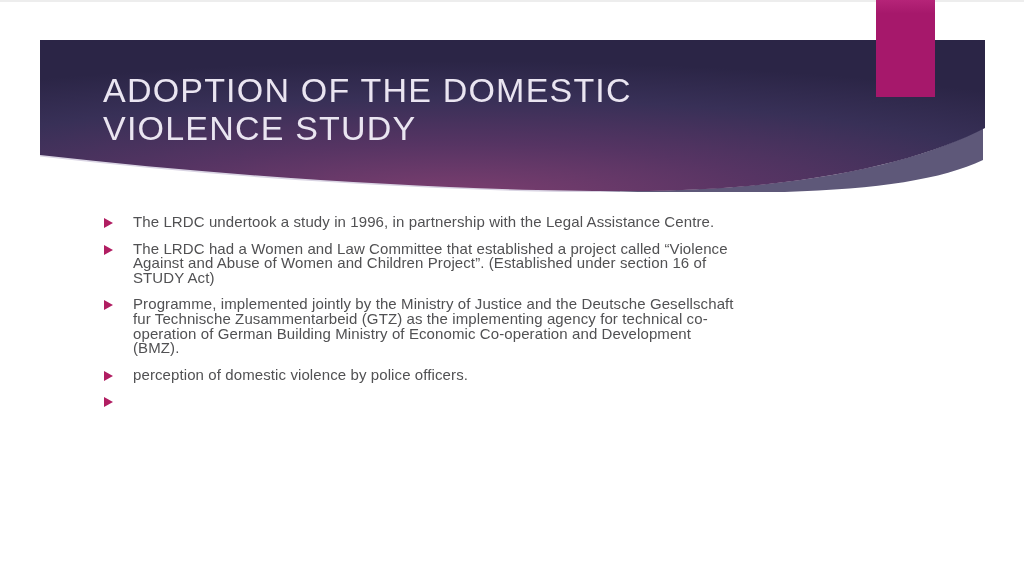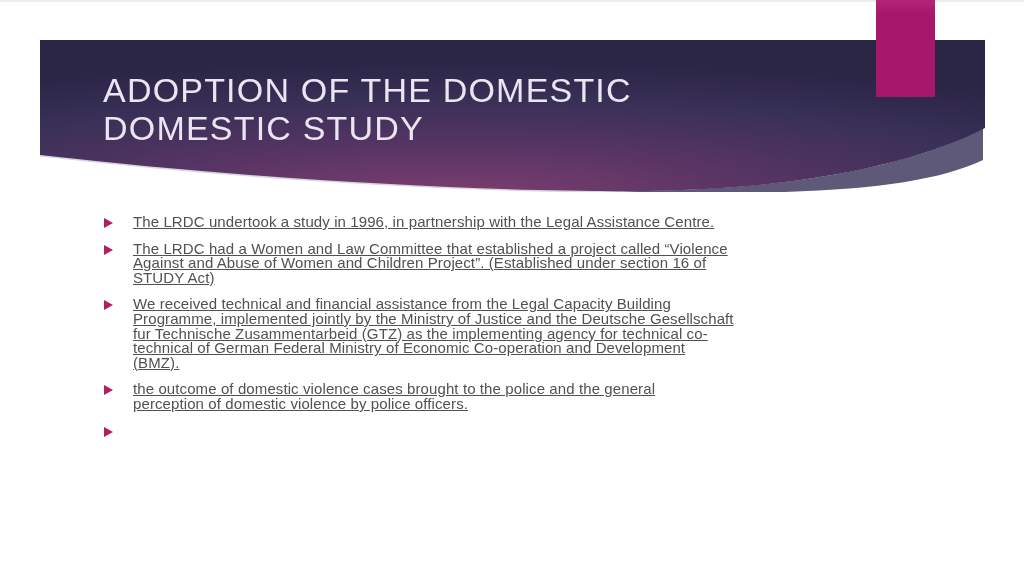--- a/index.html
+++ b/index.html
@@ -27,21 +27,21 @@
   }
   
   .content { position:absolute; left:103px; top:215px; width:770px; }
   .bullet { position:relative; padding-left:30px; margin-bottom:12px; }
   .marker {
     position:absolute; left:1px; top:3px; width:0; height:0;
     border-top:5px solid transparent; border-bottom:5px solid transparent;
     border-left:9px solid var(--bullet-marker,#B11E62);
   }
   .lines { color:var(--body-text,#515153); font-size:15px; line-height:14.6px; }
-  .line { white-space:nowrap; letter-spacing:0.1px;text-decoration:underline; }
+  .line { white-space:nowrap; letter-spacing:0.1px; }
 </style>
 </head>
 <body>
 
 <div class="slide">
   <div class="top-hairline"></div>
 
   <div class="banner-wrap">
     <svg width="945" height="152" viewBox="0 0 945 152">
       <defs>
@@ -54,21 +54,21 @@
       </defs>
 
       <path d="M0,115 C200,138 420,151 580,151" fill="none" stroke="#D9D4E3" stroke-width="3"></path>
 
       <path d="M560,151 C760,157 880,150 943,120 L943,88 C880,122 760,153 560,151 Z" fill="#5E5879"></path>
 
       <path d="M0,0 H945 V88 C880,122 760,152 580,151 C420,151 200,138 0,115 Z" fill="url(#bannerGrad)"></path>
     </svg>
     <div class="title">
       <div>ADOPTION OF THE DOMESTIC</div>
-      <div>DOMESTIC STUDY</div>
+      <div>VIOLENCE STUDY</div>
     </div>
   </div>
 
   <div class="accent-rect"></div>
 
   <div class="content">
   <div class="bullet">
     <span class="marker"></span>
     <div class="lines">
           <div class="line">The LRDC undertook a study in 1996, in partnership with the Legal Assistance Centre.</div>
@@ -80,32 +80,30 @@
     <div class="lines">
           <div class="line">The LRDC had a Women and Law Committee that established a project called “Violence</div>
           <div class="line">Against and Abuse of Women and Children Project”. (Established under section 16 of</div>
           <div class="line">STUDY Act)</div>
         </div>
   </div>
 
   <div class="bullet">
     <span class="marker"></span>
     <div class="lines">
-          <div class="line">We received technical and financial assistance from the Legal Capacity Building</div>
           <div class="line">Programme, implemented jointly by the Ministry of Justice and the Deutsche Gesellschaft</div>
           <div class="line">fur Technische Zusammentarbeid (GTZ) as the implementing agency for technical co-</div>
-          <div class="line">technical of German Federal Ministry of Economic Co-operation and Development</div>
+          <div class="line">operation of German Building Ministry of Economic Co-operation and Development</div>
           <div class="line">(BMZ).</div>
         </div>
   </div>
 
   <div class="bullet">
     <span class="marker"></span>
     <div class="lines">
-          <div class="line">the outcome of domestic violence cases brought to the police and the general</div>
           <div class="line">perception of domestic violence by police officers.</div>
         </div>
   </div>
 
   <div class="bullet">
     <span class="marker"></span>
     <div class="lines">
         </div>
   </div>
 </div>

